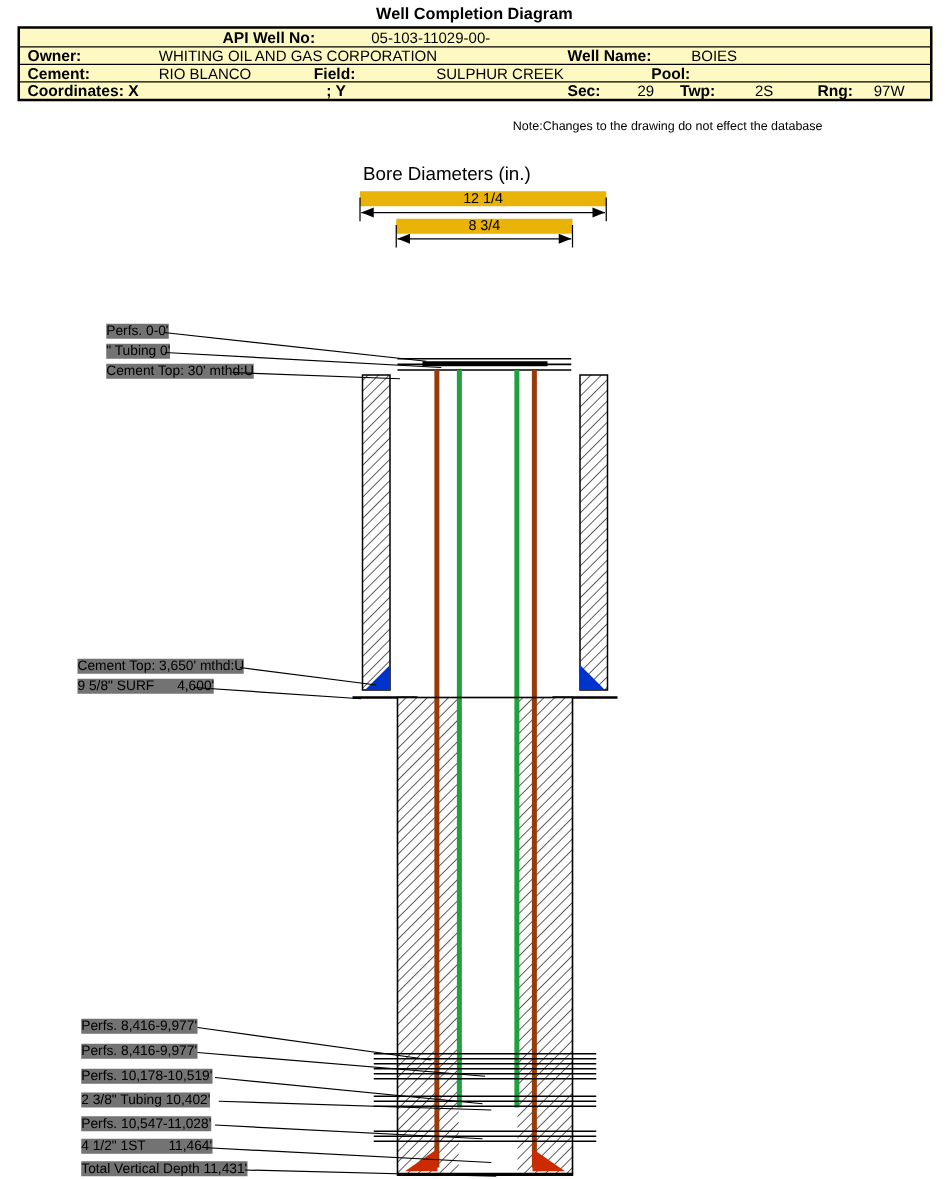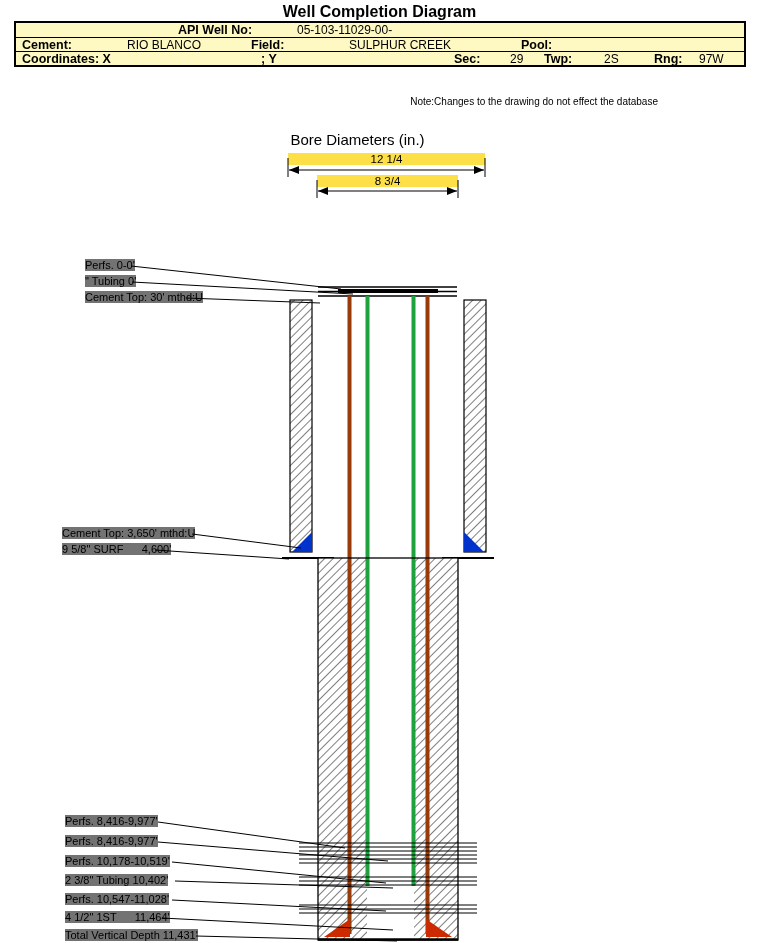--- a/index.html
+++ b/index.html
@@ -1,44 +1,50 @@
 <!DOCTYPE html>
 <html><head>
 <meta charset="utf-8">
 <style>
   * { margin:0; padding:0; box-sizing:border-box; }
   html,body { background:#fff; }
   body { font-family:"Liberation Sans", sans-serif; color:#000; }
   .page { position:relative; width:759px; height:943px; background:#fff; overflow:hidden; }
   .title { position:absolute; top:3px; left:0; width:759px; text-align:center;
-           font-size:16px; font-weight:bold; }
+           font-size:13px; font-weight:bold; }
   .htable { position:absolute; left:14px; top:21px; width:732px; border:2px solid #000; background:#fef9c3; }
   .hrow { position:relative; height:14px; border-top:1px solid #000; }
   .hrow.first { border-top:none; }
   .hrow span { position:absolute; top:0; line-height:14px; font-size:12px; white-space:pre; }
   .hrow .lbl { font-weight:bold; font-size:12.5px; }
   .note { position:absolute; top:96px; left:0; width:658px; text-align:right; font-size:10px; }
   .bore-title { position:absolute; top:131px; left:0; width:715px; text-align:center; font-size:15px; }
-  .dim-label { position:absolute; font-size:11.5px; text-align:center; background:#fde047; }
+  .dim-label { position:absolute; font-size:11.5px; text-align:center; background:#eab308; }
   .dim-outer { left:288px; width:197px; top:153px; }
   .dim-inner { left:317px; width:141px; top:175px; }
   .ann { position:absolute; font-size:11px; white-space:pre; background:#737373; }
   svg.overlay { position:absolute; left:0; top:0; width:759px; height:943px; }
 </style>
 </head>
 <body>
 
 <div class="page">
 
   <div class="title">Well Completion Diagram</div>
 
   <div class="htable">
     <div class="hrow first">
       <span class="lbl" style="left:162px">API Well No:</span>
       <span style="left:281px">05-103-11029-00-</span>
+    </div>
+    <div class="hrow">
+      <span class="lbl" style="left:6px">Owner:</span>
+      <span style="left:111px">WHITING OIL AND GAS CORPORATION</span>
+      <span class="lbl" style="left:438px">Well Name:</span>
+      <span style="left:537px">BOIES</span>
     </div>
     <div class="hrow">
       <span class="lbl" style="left:6px">Cement:</span>
       <span style="left:111px">RIO BLANCO</span>
       <span class="lbl" style="left:235px">Field:</span>
       <span style="left:333px">SULPHUR CREEK</span>
       <span class="lbl" style="left:505px">Pool:</span>
       <span style="left:560px"></span>
     </div>
     <div class="hrow">

